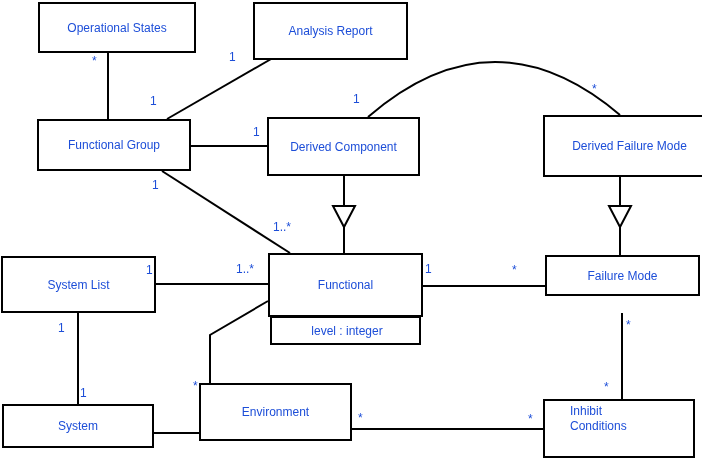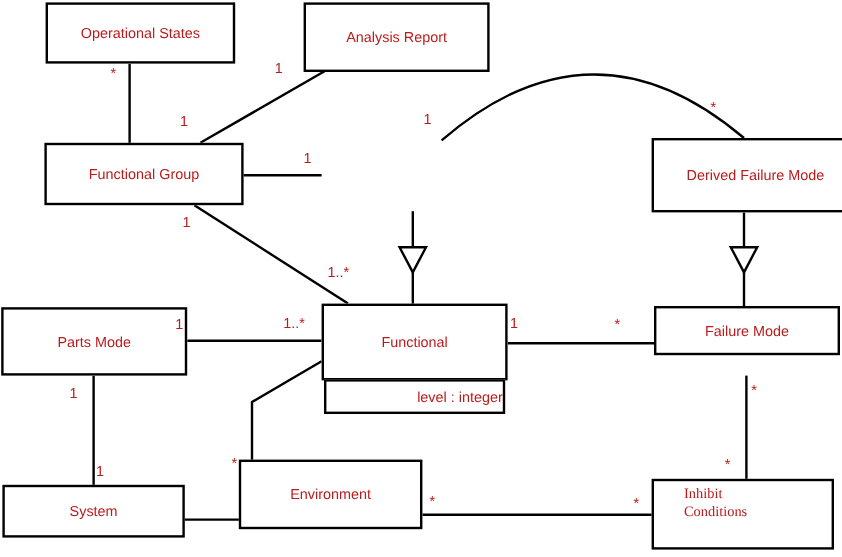--- a/index.html
+++ b/index.html
@@ -2,21 +2,21 @@
 <html><head>
 <meta charset="utf-8">
 <style>
   html, body { margin: 0; padding: 0; background: #ffffff; }
   #canvas {
     position: relative;
     width: 702px;
     height: 464px;
     background: #ffffff;
     font-family: "Liberation Sans", sans-serif;
-    color: #b91c1c;
+    color: #1d4ed8;
     overflow: hidden;
   }
   #connectors {
     position: absolute;
     left: 0; top: 0;
     width: 702px; height: 464px;
   }
   #connectors line, #connectors path, #connectors polyline {
     stroke: #000000;
     stroke-width: 2;
@@ -42,26 +42,25 @@
   .cls.top-left {
     align-items: flex-start;
     justify-content: flex-start;
     text-align: left;
   }
   .cls.top-left .wrap-narrow {
     display: inline-block;
     width: 80px;
     padding: 3px 0 0 25px;
     line-height: 15px;
-    font-family: Liberation Serif, serif;
   }
   .attr-text {
     display: block;
     width: 100%;
-    text-align: right;
+    text-align: center;
     padding-left: 3px;
     box-sizing: border-box;
   }
   .mult {
     position: absolute;
     font-size: 12px;
     line-height: 12px;
     z-index: 3;
     white-space: nowrap;
   }
@@ -97,31 +96,34 @@
   </svg>
 
   <div class="cls" style="left:38px;top:2px;width:158px;height:51px">
     <span>Operational States</span>
   </div>
 
   <div class="cls" style="left:253px;top:2px;width:155px;height:58px">
     <span>Analysis Report</span>
   </div>
 
-  <div class="cls" style="left:37px;top:119px;width:166px;height:52px">
+  <div class="cls" style="left:37px;top:119px;width:154px;height:52px">
     <span>Functional Group</span>
   </div>
 
+  <div class="cls" style="left:267px;top:117px;width:153px;height:59px">
+    <span>Derived Component</span>
+  </div>
 
   <div class="cls" style="left:543px;top:115px;width:173px;height:62px">
     <span>Derived Failure Mode</span>
   </div>
 
   <div class="cls" style="left:1px;top:256px;width:155px;height:57px">
-    <span>Parts Mode</span>
+    <span>System List</span>
   </div>
 
   <div class="cls" style="left:268px;top:253px;width:155px;height:64px">
     <span>Functional</span>
   </div>
   <div class="cls" style="left:270px;top:316px;width:151px;height:29px">
     <span class="attr-text">level : integer</span>
   </div>
 
   <div class="cls" style="left:545px;top:255px;width:155px;height:41px">

